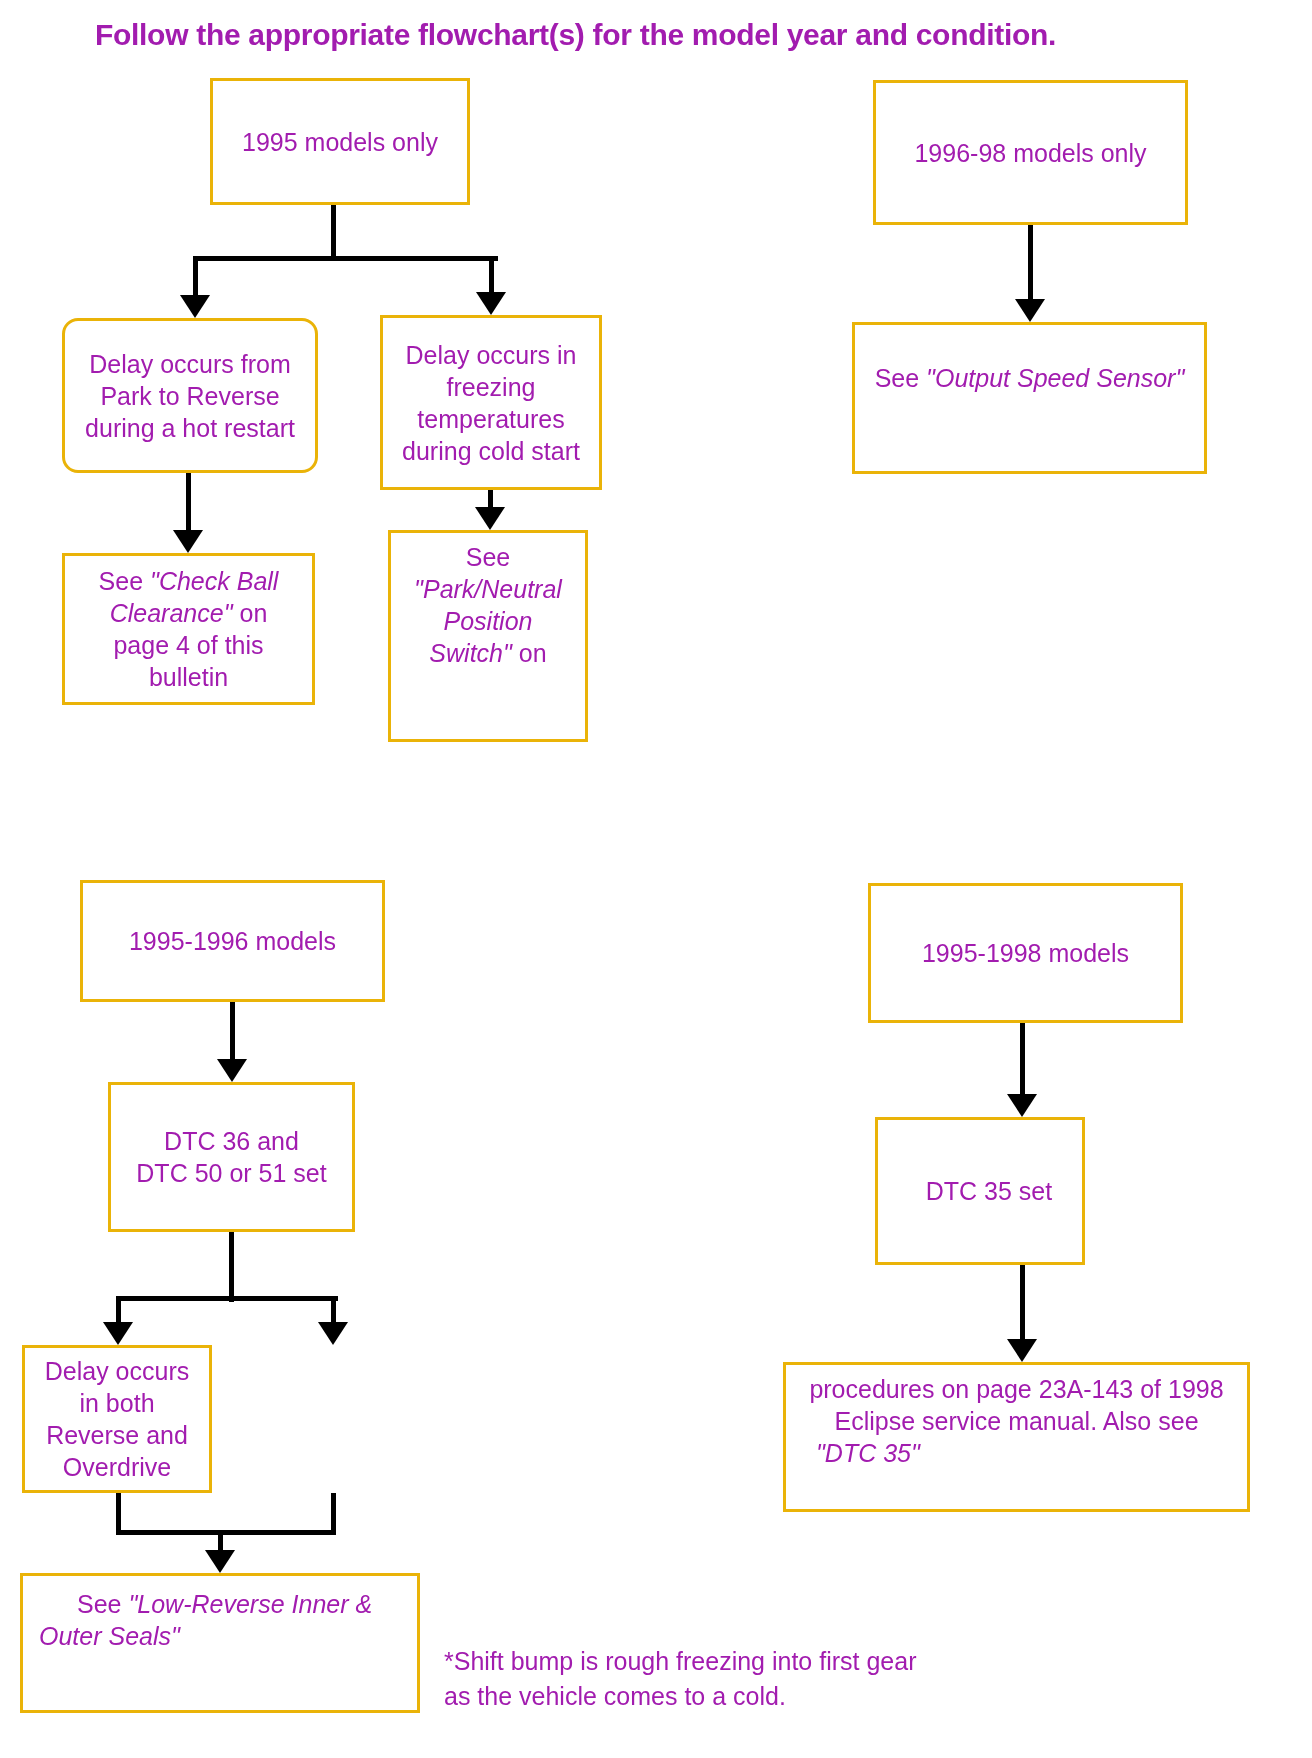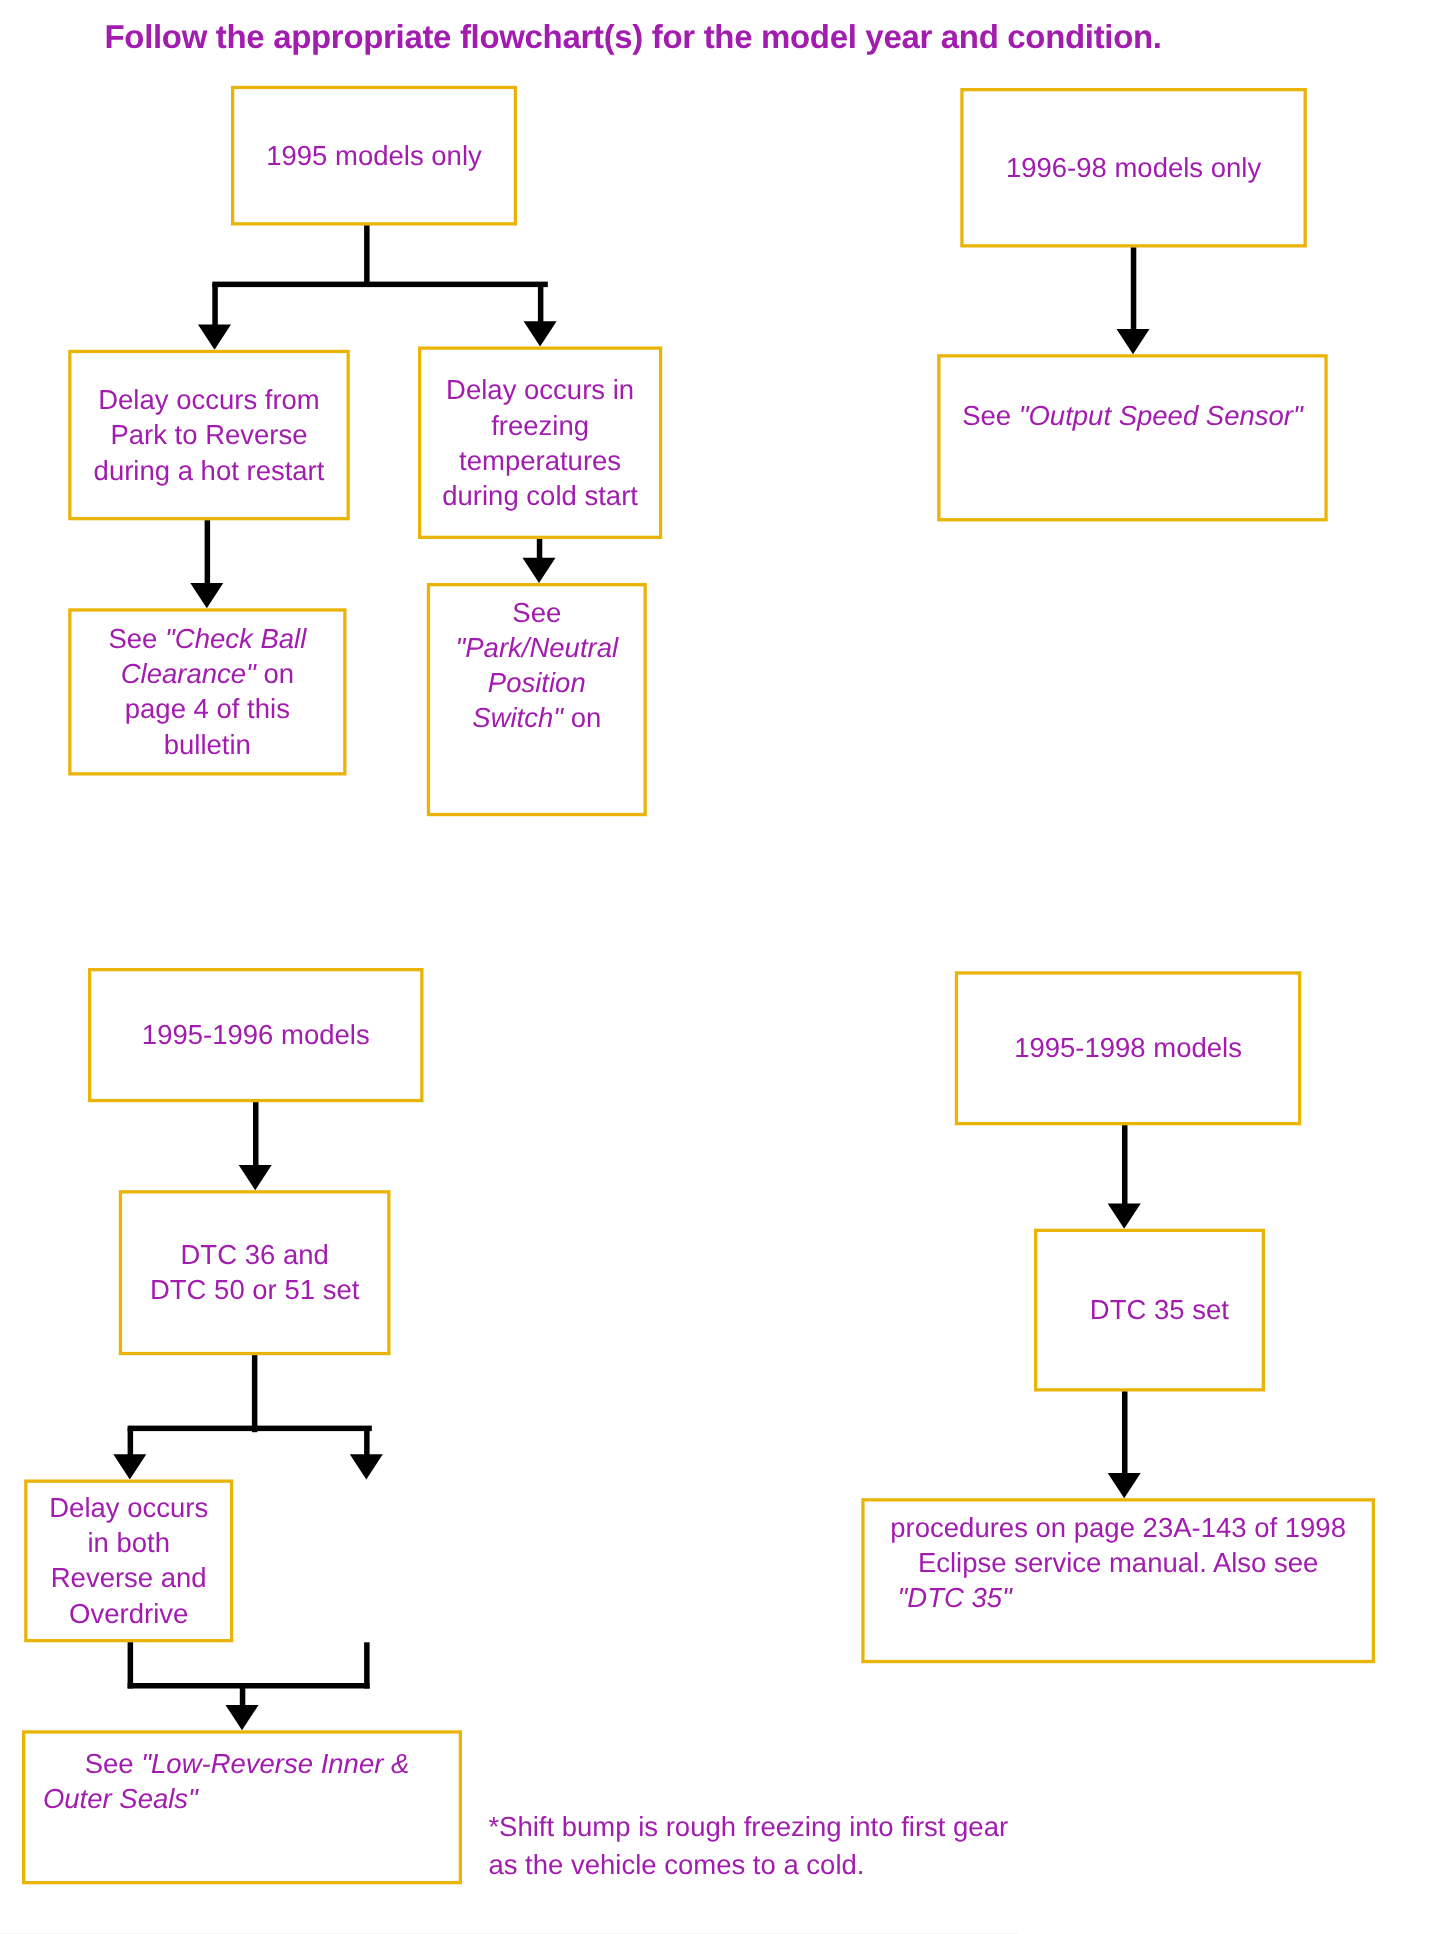--- a/index.html
+++ b/index.html
@@ -42,21 +42,21 @@
     <div class="inner">1995 models only</div>
   </div>
 
   <div class="vline" style="left:331px; top:205px; width:5px; height:55px;"></div>
   <div class="hline" style="left:193px; top:256px; width:305px; height:5px;"></div>
   <div class="vline" style="left:193px; top:258px; width:5px; height:40px;"></div>
   <div class="vline" style="left:489px; top:258px; width:5px; height:38px;"></div>
   <div class="arrow" style="left:180px; top:295px;"></div>
   <div class="arrow" style="left:476px; top:292px;"></div>
 
-  <div class="box" style="left:62px; top:318px; width:256px; height:155px;">
+  <div class="box" style="left:62px; top:318px; width:256px; height:155px;border-radius:16px;">
     <div class="inner">
       <div>Delay occurs from</div>
       <div>Park to Reverse</div>
       <div>during a hot restart</div>
     </div>
   </div>
 
   <div class="box" style="left:380px; top:315px; width:222px; height:175px;">
     <div class="inner">
       <div>Delay occurs in</div>
@@ -147,21 +147,21 @@
     </div>
   </div>
 
   <div class="box" style="left:868px; top:883px; width:315px; height:140px;">
     <div class="inner">1995-1998 models</div>
   </div>
 
   <div class="vline" style="left:1020px; top:1023px; width:5px; height:74px;"></div>
   <div class="arrow" style="left:1007px; top:1094px;"></div>
 
-  <div class="box" style="left:940px; top:1117px; width:210px; height:148px;padding-left:18px;">
+  <div class="box" style="left:875px; top:1117px; width:210px; height:148px;padding-left:18px;">
     <div class="inner">DTC 35 set</div>
   </div>
 
   <div class="vline" style="left:1020px; top:1265px; width:5px; height:78px;"></div>
   <div class="arrow" style="left:1007px; top:1339px;"></div>
 
   <div class="box top" style="left:783px; top:1362px; width:467px; height:150px; padding-top:8px;">
     <div class="inner">
       <div>procedures on page 23A-143 of 1998</div>
       <div>Eclipse service manual. Also see</div>

